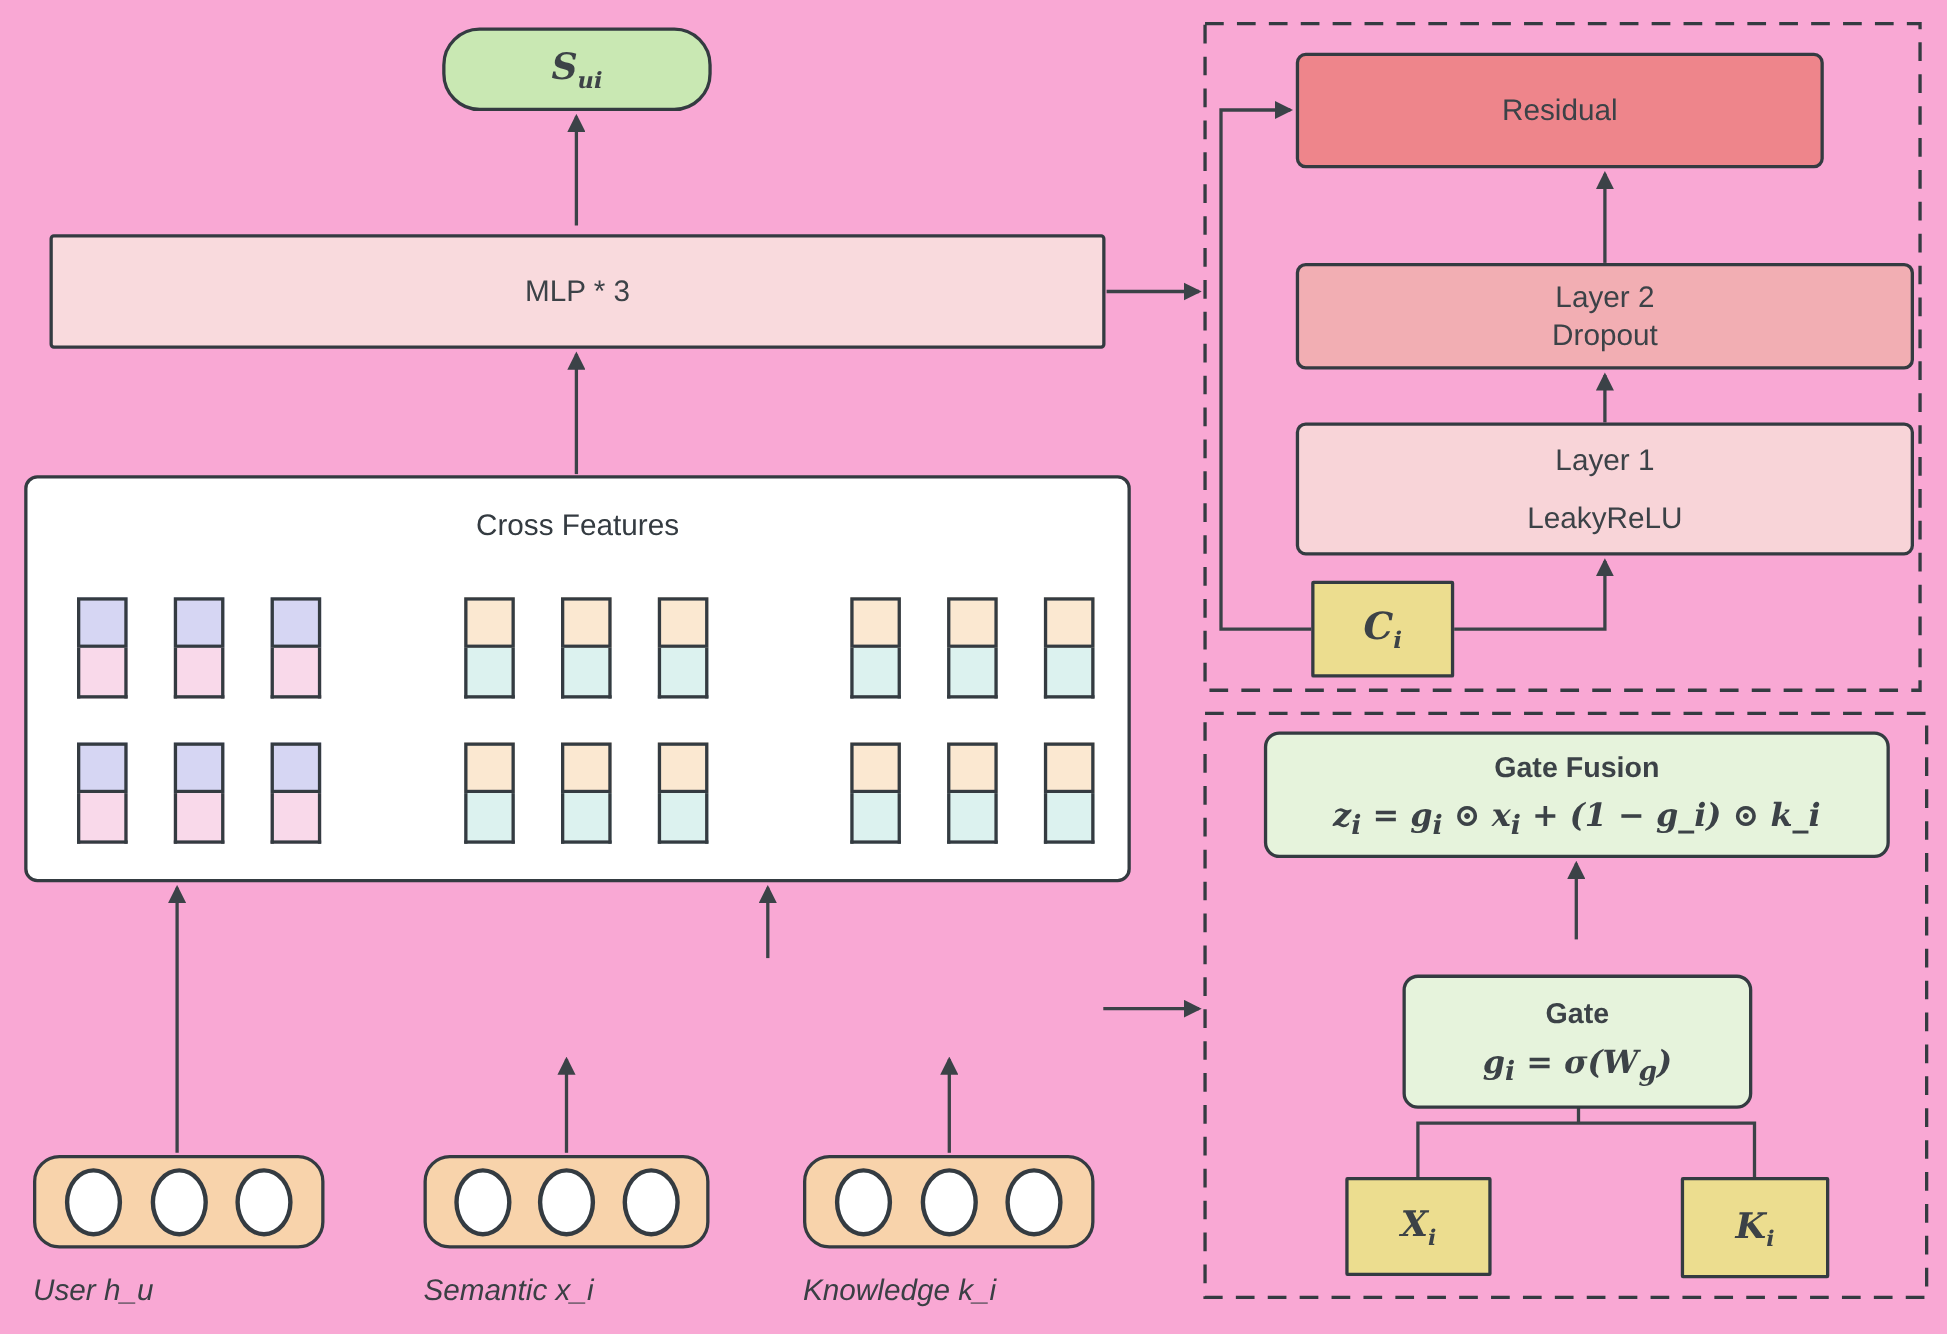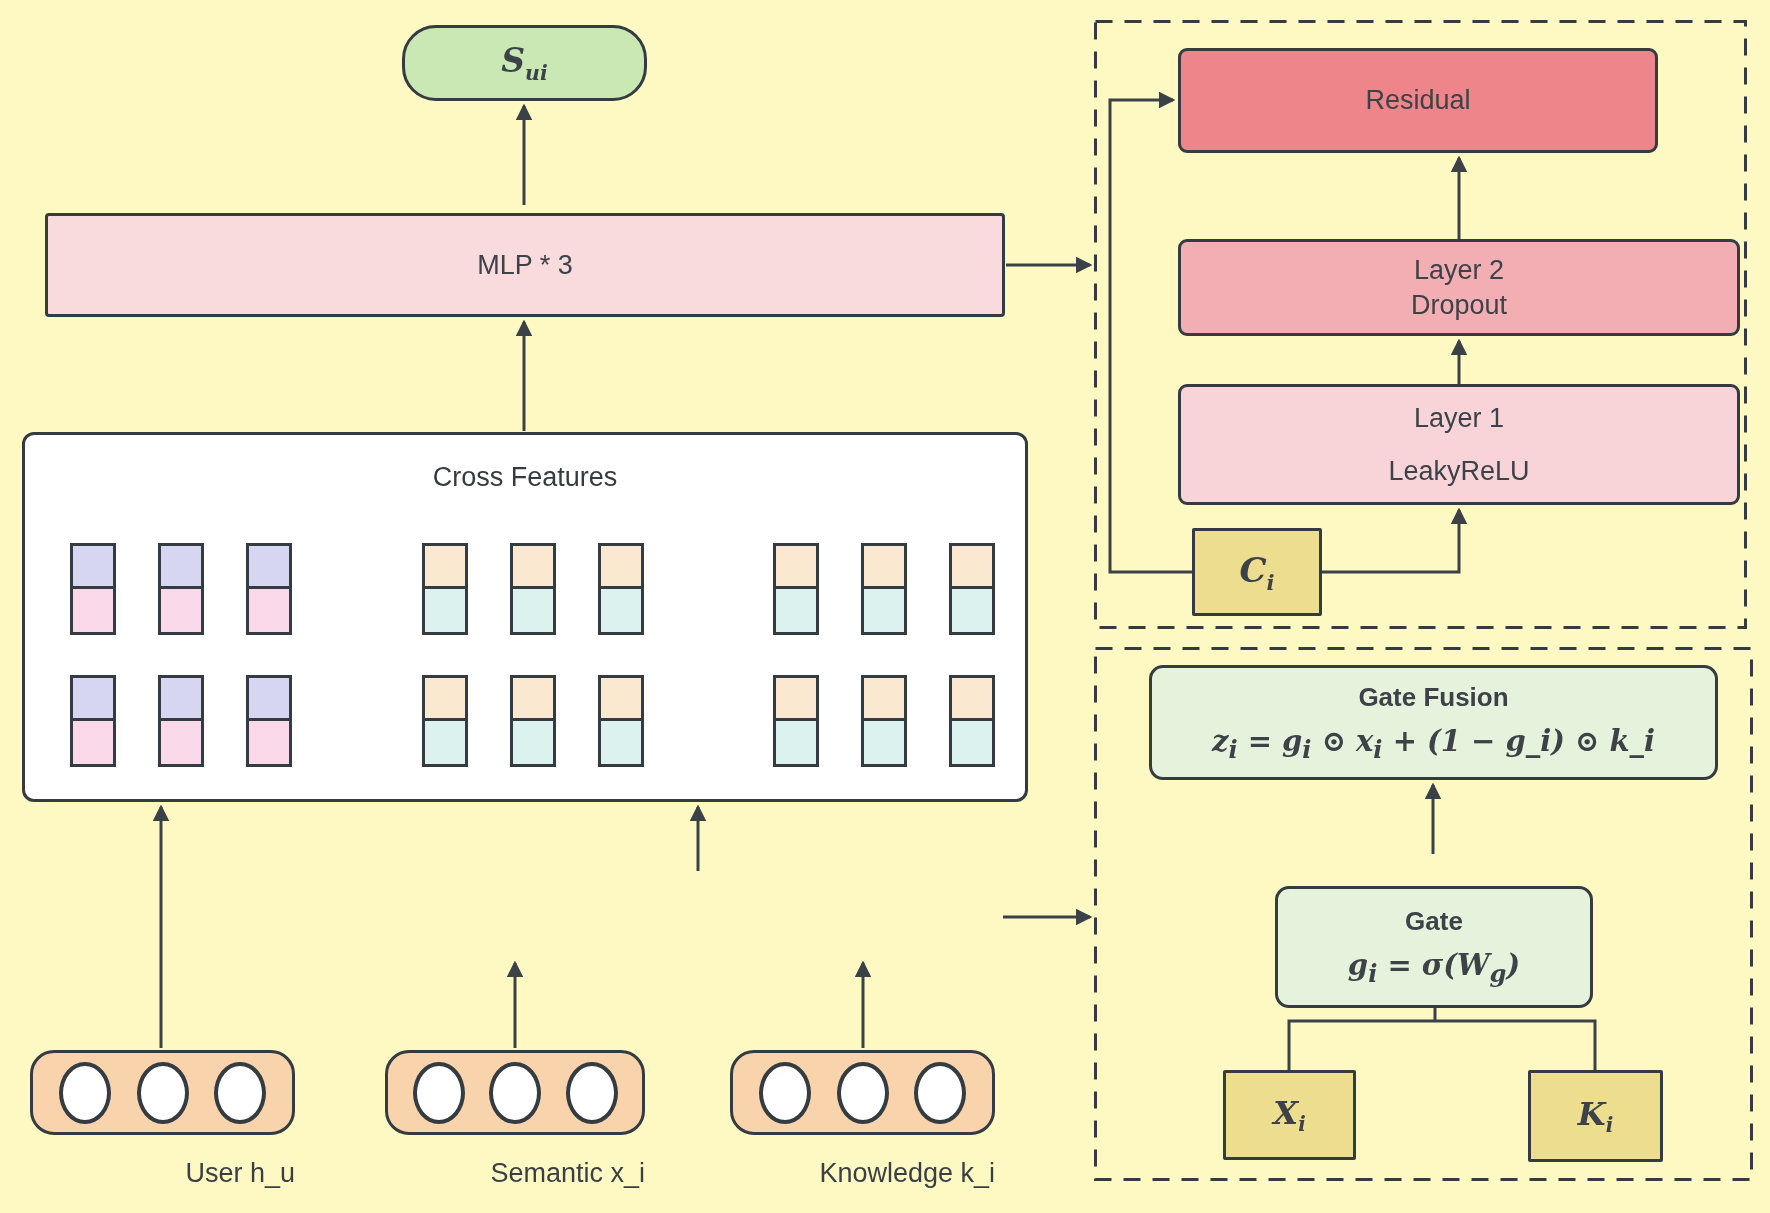--- a/index.html
+++ b/index.html
@@ -1,17 +1,17 @@
 <!DOCTYPE html>
 <html style="--ink: #343b41; --line: #3b4247; --green: #c9e8b3; --green_pale: #e6f3dc; --pink_pale: #f9dadd; --red: #ee858b; --pink_mid: #f2aeb3; --pink_soft: #f8d4d8; --yellow: #ecdd8f; --peach: #f8d3ab; --sq_lavender: #d6d6f3; --sq_pink: #f9d9ea; --sq_peach: #fbe8d1; --sq_cyan: #dcf2ef;"><head>
 <meta charset="utf-8">
 <style>
   html,body{margin:0;padding:0;background:#ffffff;}
   .canvas{
-    position:relative;width:1770px;height:1213px;background:#fef9c3;overflow:hidden;
+    position:relative;width:1770px;height:1213px;background:#f9a8d4;overflow:hidden;
     font-family:"Liberation Sans", sans-serif;color:var(--ink,#343b41);
   }
   .wires{position:absolute;left:0;top:0;pointer-events:none;}
   .box{
     position:absolute;border:3px solid var(--ink);border-radius:9px;
     display:flex;align-items:center;justify-content:center;flex-direction:column;
     box-sizing:border-box;font-size:27px;color:#3c4247;
   }
   .pill{border-radius:34px;background:var(--green);font-family:"DejaVu Serif", serif;
     font-style:italic;font-weight:700;font-size:33px;}
@@ -31,21 +31,21 @@
   .g1 .sq.top{background:var(--sq_lavender);} .g1 .sq.bot{background:var(--sq_pink);}
   .g2 .sq.top,.g3 .sq.top{background:var(--sq_peach);}
   .g2 .sq.bot,.g3 .sq.bot{background:var(--sq_cyan);}
   .gf{left:395px;top:873px;width:607px;height:85px;background:var(--green);
     border-radius:12px;font-weight:700;}
   .token{position:absolute;top:1050px;height:85px;background:var(--peach);
     border:3px solid var(--ink);border-radius:24px;box-sizing:border-box;
     display:flex;align-items:center;justify-content:space-evenly;}
   .tok1{left:30px;width:265px;} .tok2{left:385px;width:260px;} .tok3{left:730px;width:265px;}
   .dot{width:52px;height:62px;border:4px solid var(--ink);border-radius:50%;background:#ffffff;box-sizing:border-box;}
-  .tok-label{position:absolute;top:1158px;text-align:right;font-size:27px;color:#3a3f44;}
+  .tok-label{position:absolute;top:1158px;text-align:left;font-size:27px;color:#3a3f44;font-style:italic;}
   .lab1{left:30px;width:265px;} .lab2{left:385px;width:260px;} .lab3{left:730px;width:265px;}
   .residual{left:1178px;top:48px;width:480px;height:105px;background:var(--red);}
   .layer2{left:1178px;top:239px;width:562px;height:97px;background:var(--pink_mid);line-height:35px;}
   .layer1{left:1178px;top:384px;width:562px;height:121px;background:var(--pink_soft);line-height:35px;gap:18px;}
   .ci{left:1192px;top:528px;width:130px;height:88px;background:var(--yellow);border-radius:2px;font-size:34px;}
   .gfusion{left:1149px;top:665px;width:569px;height:115px;background:var(--green_pale);border-radius:14px;}
   .gfusion .t,.gate .t{font-weight:700;font-size:26px;}
   .formula{font-family:"DejaVu Serif","DejaVu Sans",serif;font-style:italic;font-weight:700;font-size:29px;margin-top:11px;}
   .gate{left:1275px;top:886px;width:318px;height:122px;background:var(--green_pale);border-radius:14px;}
   .xi{left:1223px;top:1070px;width:133px;height:90px;background:var(--yellow);border-radius:2px;font-size:32px;}

